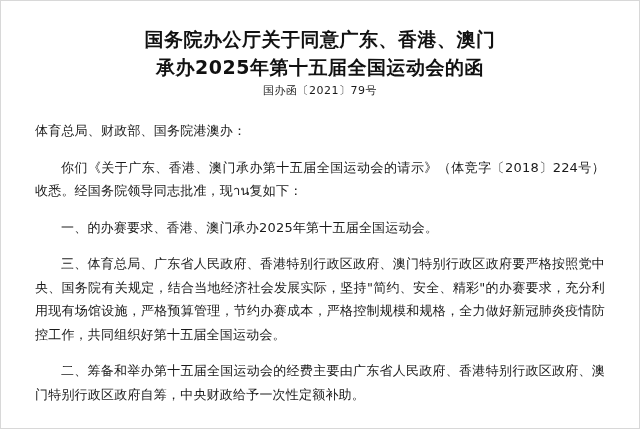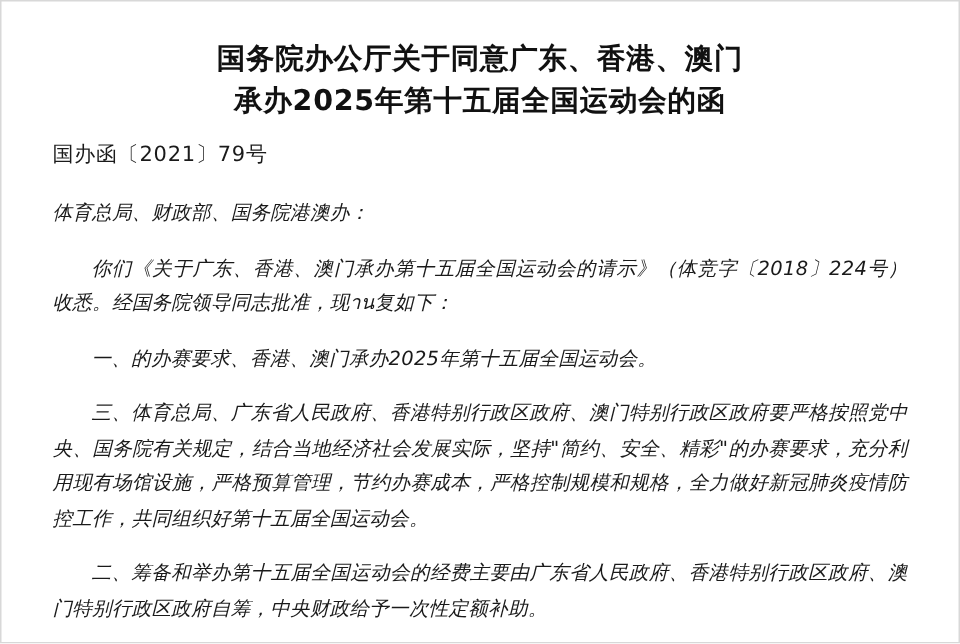--- a/index.html
+++ b/index.html
@@ -29,38 +29,36 @@
     font-size: 19px;
     line-height: 28px;
     letter-spacing: 0.5px;
     color: #111111;
     margin: 6px 0 0 0;
   }
   .doc-title .line2 {
     display: block;
   }
   .doc-number {
-    text-align: left;
-    font-size: 14px;
+    text-align: center;
+    font-size: 11px;
     line-height: 20px;
-    margin-top: 12px;
     letter-spacing: 0.5px;
     color: #1a1a1a;
   }
   .body-block {
     margin-top: 18px;
   }
   .para {
     font-size: 13px;
     line-height: 23.5px;
     text-align: justify;
     text-justify: inter-ideograph;
     color: #1a1a1a;
     letter-spacing: 0.2px;
-    font-style: italic;
   }
   .para.indent {
     text-indent: 2em;
   }
   .para + .para {
     margin-top: 2px;
   }
 </style>
 </head>
 <body>

